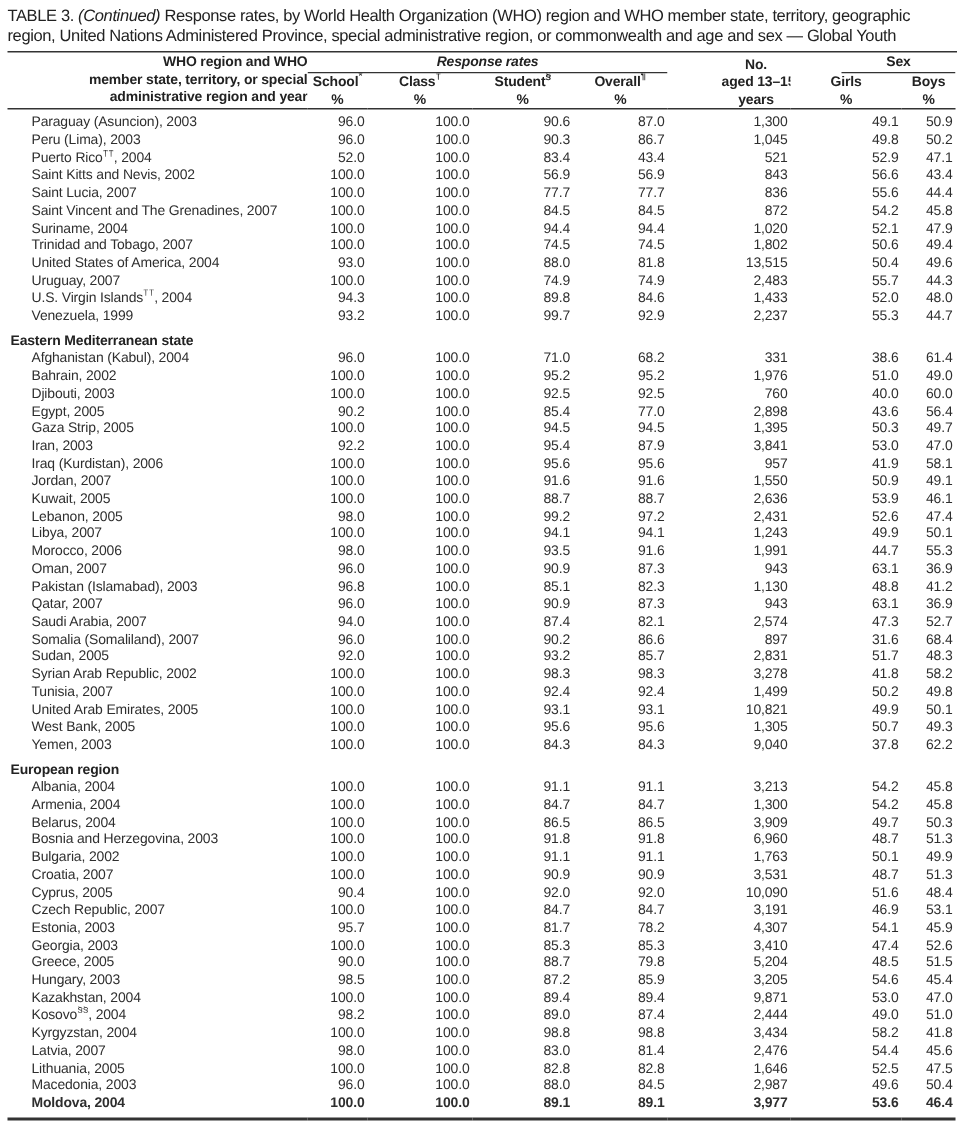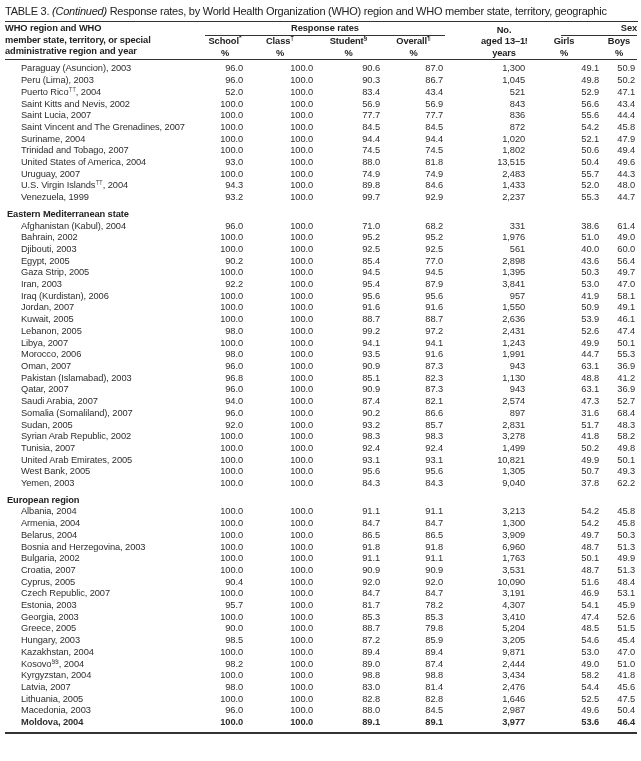--- a/index.html
+++ b/index.html
@@ -20,42 +20,43 @@
     border-collapse:collapse;table-layout:fixed;width:632px;
     font-size:9.3px;color:#2e2e2e;margin-top:1px;
     border-bottom:2.2px solid #333;
   }
   th,td{padding:0;white-space:nowrap;overflow:hidden;}
   thead th{
     font-weight:bold;font-size:9.3px;line-height:11.5px;
     vertical-align:bottom;letter-spacing:-0.1px;color:#222;
   }
   thead{border-bottom:1.8px solid #333;}
-  th.stub{text-align:left;vertical-align:top;}
+  th.stub{text-align:right;vertical-align:top;}
   th.stub div{line-height:11.7px;}
-  .grp-rule{border-bottom:1px solid #333;text-align:center;padding-bottom:1px;}
-  .sex-rule{border-bottom:1px solid #333;text-align:right;padding-bottom:1px;width:76px;margin-left:auto;}
+  .grp-rule{border-bottom:1px solid #333;text-align:center;padding-bottom:1px;font-style:italic;}
+  .sex-rule{border-bottom:1px solid #333;text-align:center;padding-bottom:1px;width:76px;margin-left:auto;}
   th.c-num{text-align:center;}
   th.c-no{text-align:center;padding-left:36px;}
   th.c-girls{text-align:center;}
   tbody td{line-height:11.7px;font-size:9.3px;letter-spacing:-0.1px;}
   td.name{text-align:left;padding-left:16px;}
   td.num{text-align:right;padding-right:2px;}
   td.section{padding-left:2px;font-weight:bold;padding-top:5px;color:#222;}
   tbody tr:first-child td{padding-top:3px;}
   tbody tr:last-child td{padding-bottom:3px;font-weight:bold;}
   sup{font-size:6.8px;vertical-align:super;line-height:0;}
 </style>
 </head>
 <body>
 
 <div class="page">
 
   <div class="title">
     <div><span>TABLE 3.</span> <span class="ital">(Continued)</span> <span>Response rates, by World Health Organization (WHO) region and WHO member state, territory, geographic</span></div>
+    <div>region, United Nations Administered Province, special administrative region, or commonwealth and age and sex — Global Youth</div>
   </div>
 
   <table>
     <colgroup>
       <col style="width:200px">
         <col style="width:40px">
         <col style="width:70px">
         <col style="width:67px">
       <col style="width:63px">
         <col style="width:82px">
@@ -239,21 +240,21 @@
           <td class="num">1,976</td>
           <td class="num">51.0</td>
           <td class="num">49.0</td>
         </tr>
         <tr>
           <td class="name">Djibouti, 2003</td>
           <td class="num">100.0</td>
           <td class="num">100.0</td>
           <td class="num">92.5</td>
           <td class="num">92.5</td>
-          <td class="num">561</td>
+          <td class="num">760</td>
           <td class="num">40.0</td>
           <td class="num">60.0</td>
         </tr>
         <tr>
           <td class="name">Egypt, 2005</td>
           <td class="num">90.2</td>
           <td class="num">100.0</td>
           <td class="num">85.4</td>
           <td class="num">77.0</td>
           <td class="num">2,898</td>

